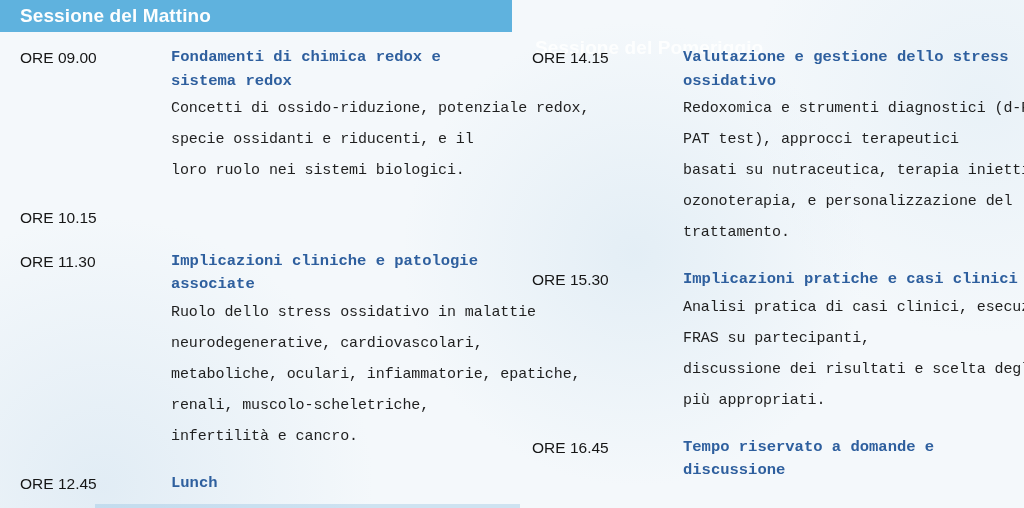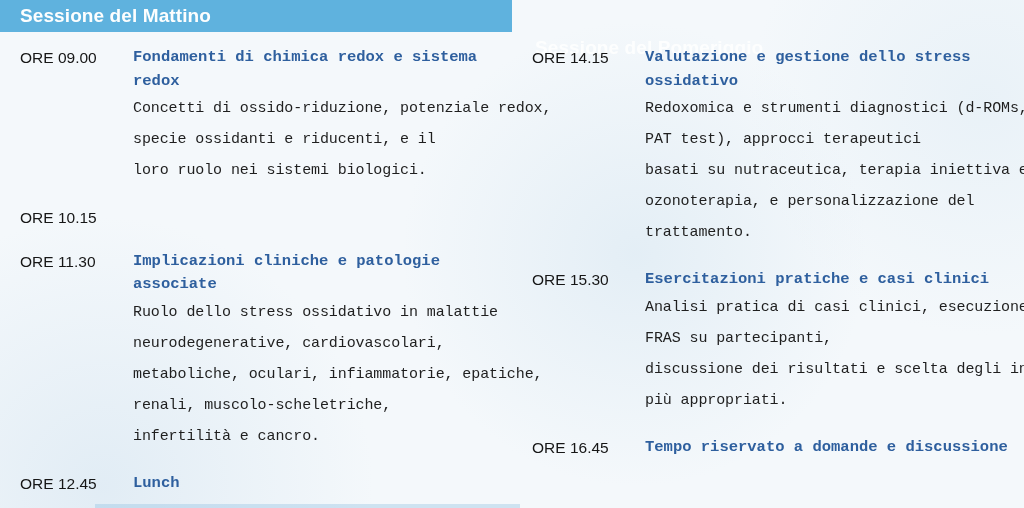--- a/index.html
+++ b/index.html
@@ -46,20 +46,21 @@
     display: flex;
   }
   .column {
     width: 512px;
     box-sizing: border-box;
     padding: 14px 6px 0 20px;
   }
   .entry {
     display: flex;
     margin-bottom: 20px;
+    gap: 38px;
   }
   .entry .time {
     width: 113px;
     flex-shrink: 0;
     font-size: 15.5px;
     line-height: 23.5px;
     color: #161616;
   }
   .entry .content {
     flex: 1;
@@ -152,21 +153,21 @@
 PAT test), approcci terapeutici
 basati su nutraceutica, terapia iniettiva e
 ozonoterapia, e personalizzazione del
 trattamento.</div>
         </div>
       </div>
 
       <div class="entry">
         <div class="time">ORE 15.30</div>
         <div class="content">
-          <div class="title">Esercitazioni pratiche e casi clinici</div>
+          <div class="title">Implicazioni pratiche e casi clinici</div>
           <div class="desc">Analisi pratica di casi clinici, esecuzione dei test
 FRAS su partecipanti,
 discussione dei risultati e scelta degli interventi
 più appropriati.</div>
         </div>
       </div>
 
       <div class="entry">
         <div class="time">ORE 16.45</div>
         <div class="content">

